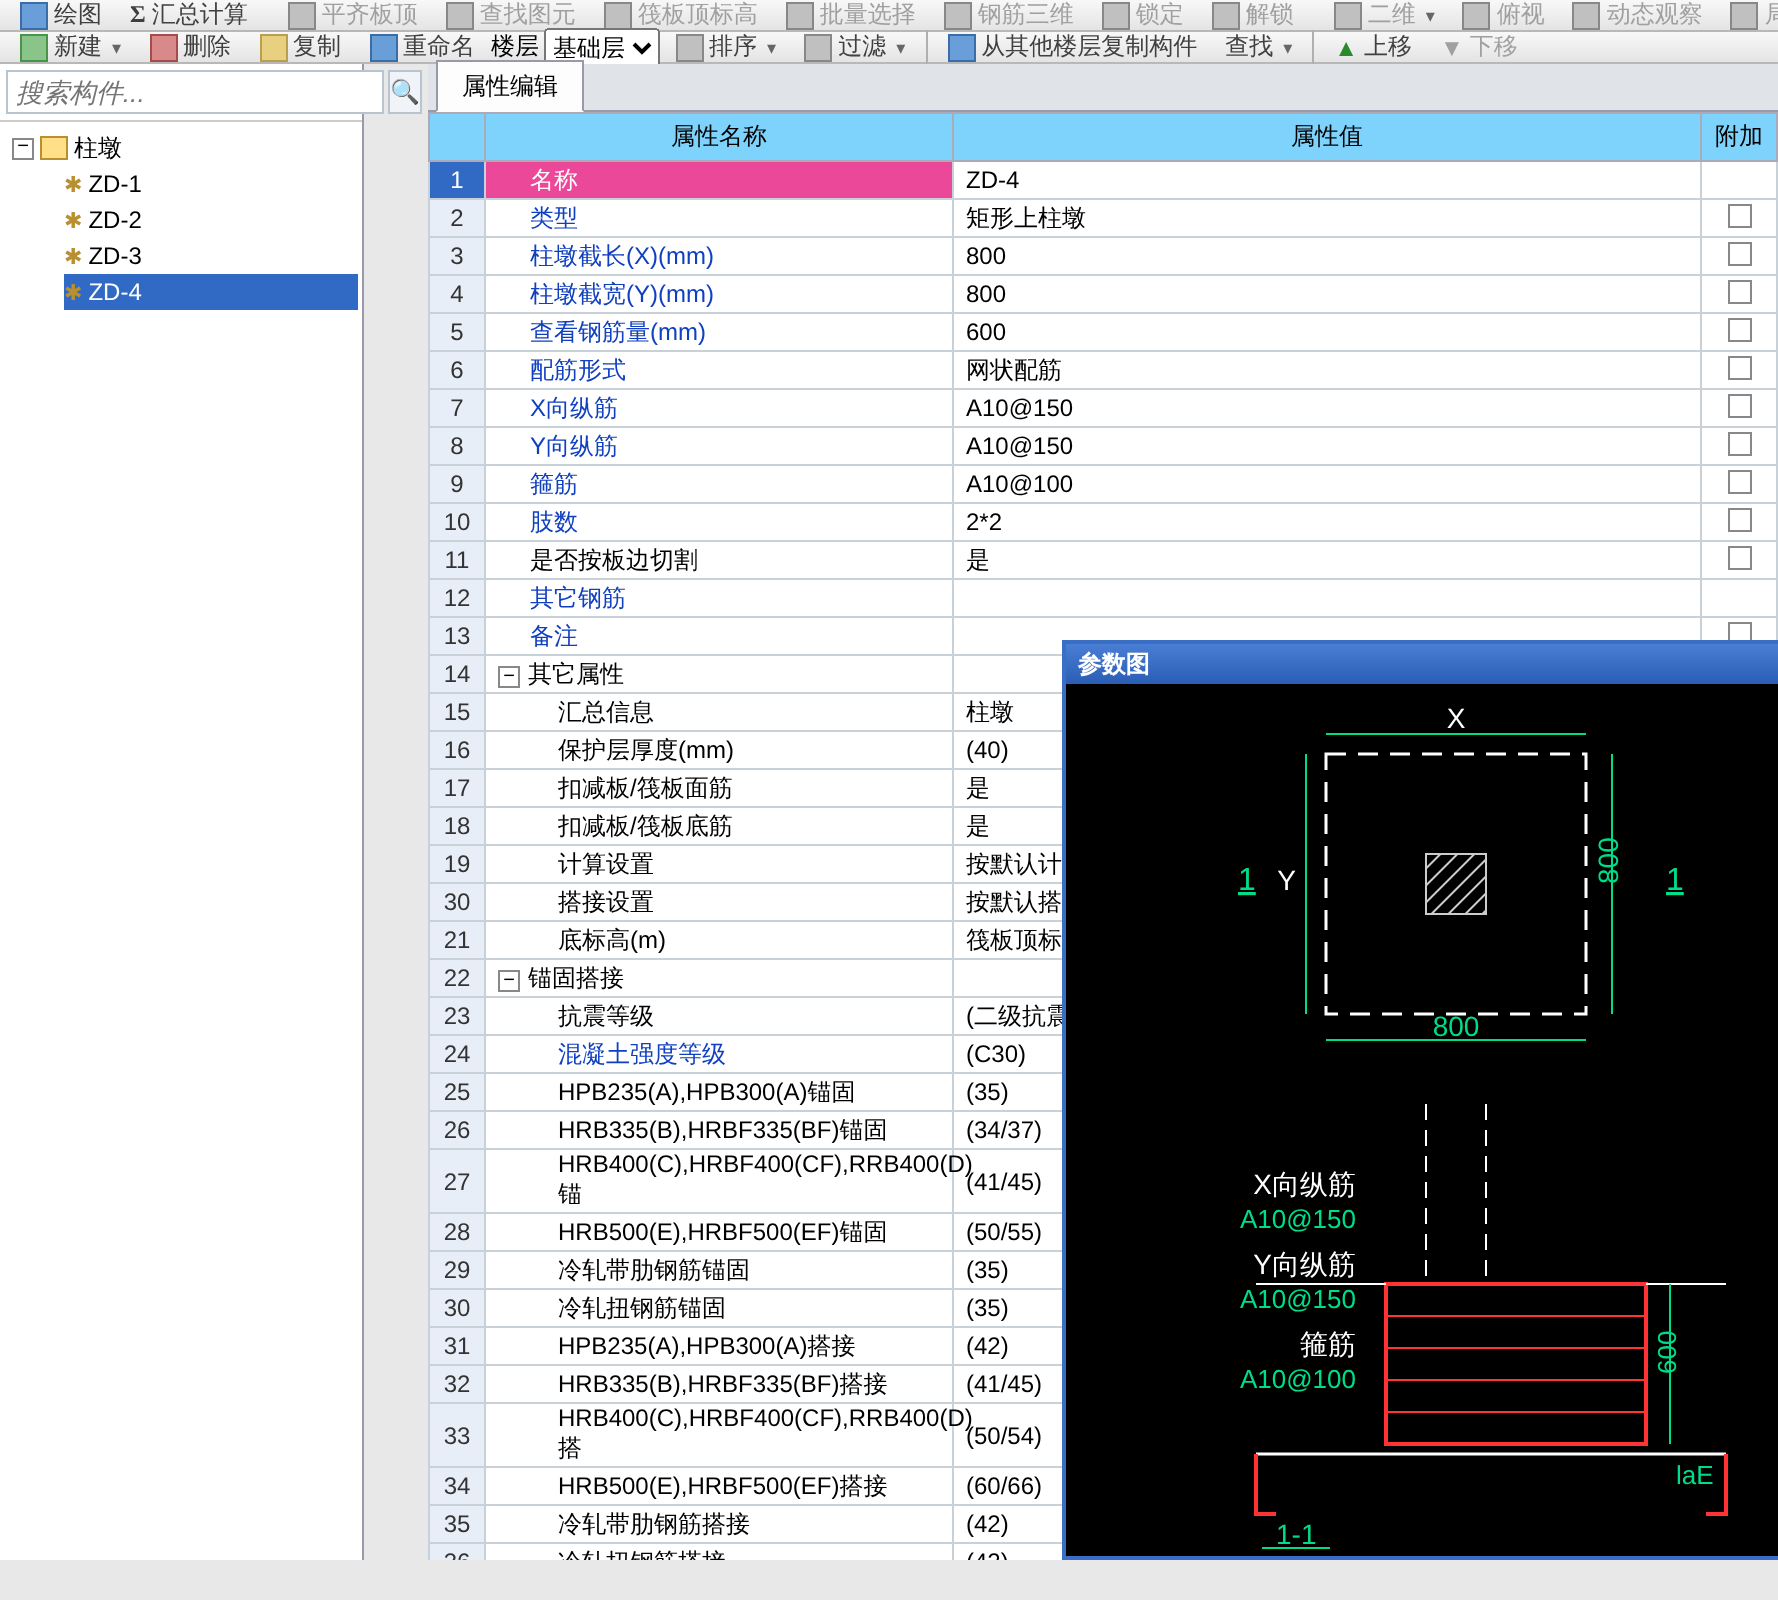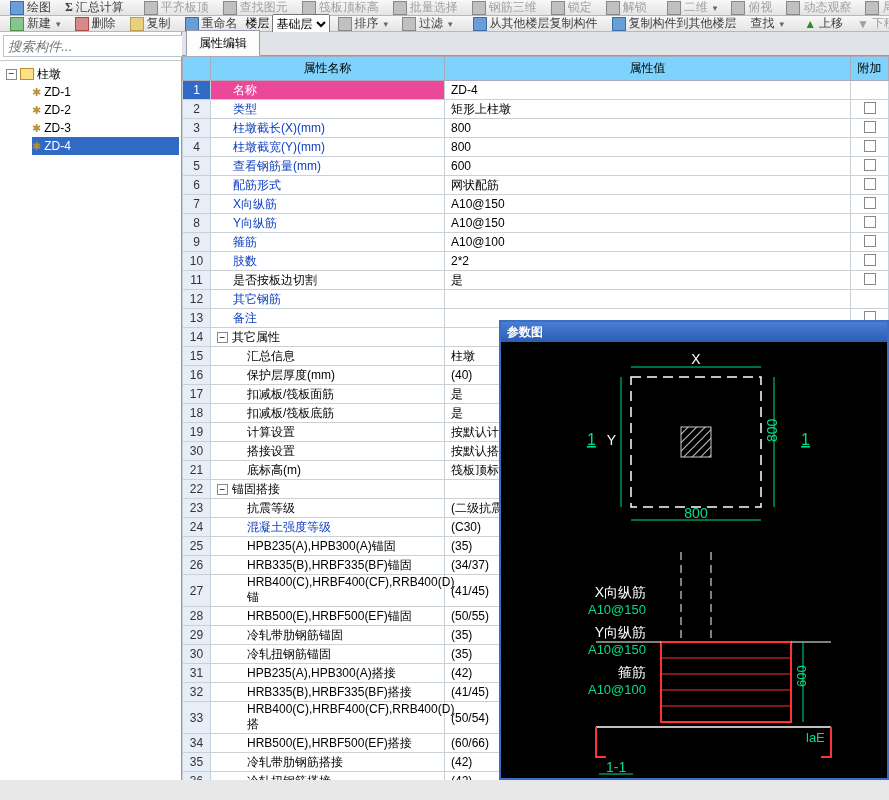--- a/index.html
+++ b/index.html
@@ -12,21 +12,21 @@
 .ticon { width: 14px; height: 14px; display: inline-block; background: #c0c0c0; border: 1px solid #888; }
 .ticon.blue { background: #6a9ed8; border-color: #3a6ea8; }
 .ticon.green { background: #8bc48b; border-color: #4a944a; }
 .ticon.red { background: #d88a8a; border-color: #a84a4a; }
 .ticon.yellow { background: #e8d080; border-color: #b8a050; }
 .dd::after { content: "▾"; font-size: 9px; margin-left: 2px; color: #666; }
 .sep { width: 1px; height: 18px; background: #b0b0b0; margin: 0 2px; }
 select.floor { height: 20px; font-size: 12px; }
 
 
-.main { display: flex; height: 748px; }
+.main { display: flex; height: 748px; gap: 32px; }
 .sidebar { width: 182px; background: #fff; border-right: 1px solid #99a; display: flex; flex-direction: column; }
 .searchbox-row { display: flex; padding: 3px; border-bottom: 1px solid #ccc; }
 .searchbox-row input { flex: 1; height: 22px; padding: 0 4px; color: #888; font-style: italic; border: 1px solid #b8c4d0; }
 .searchbtn { width: 24px; height: 22px; border: 1px solid #b8c4d0; background: #f0f4f8; color: #3a6ea8; display: flex; align-items: center; justify-content: center; margin-left: 2px; cursor: pointer; }
 .tree { flex: 1; padding: 4px 2px; overflow: auto; }
 .tree-node { display: flex; align-items: center; height: 18px; padding-left: 4px; gap: 3px; cursor: pointer; }
 .tree-node .tog { width: 11px; height: 11px; border: 1px solid #888; display: flex; align-items: center; justify-content: center; font-size: 10px; line-height: 1; background: #fff; }
 .tree-node .ticon2 { width: 14px; height: 12px; background: #ffe088; border: 1px solid #b89030; }
 .tree-children { padding-left: 30px; }
 .tree-children .tree-node { padding-left: 0; }
@@ -143,24 +143,20 @@
       <span>排序</span>
     </span>
   <span class="tbtn dd">
       <span class="ticon"></span>
       <span>过滤</span>
     </span>
   <span class="sep"></span>
   <span class="tbtn">
       <span class="ticon blue"></span>
       <span>从其他楼层复制构件</span>
-    </span>
-  <span class="tbtn">
-      <span class="ticon blue"></span>
-      <span>复制构件到其他楼层</span>
     </span>
   <span class="tbtn dd">
       <span>查找</span>
     </span>
   <span class="sep"></span>
   <span class="tbtn">
       <span style="color:#2a8a2a">▲</span>
       <span>上移</span>
     </span>
   <span class="tbtn disabled">

